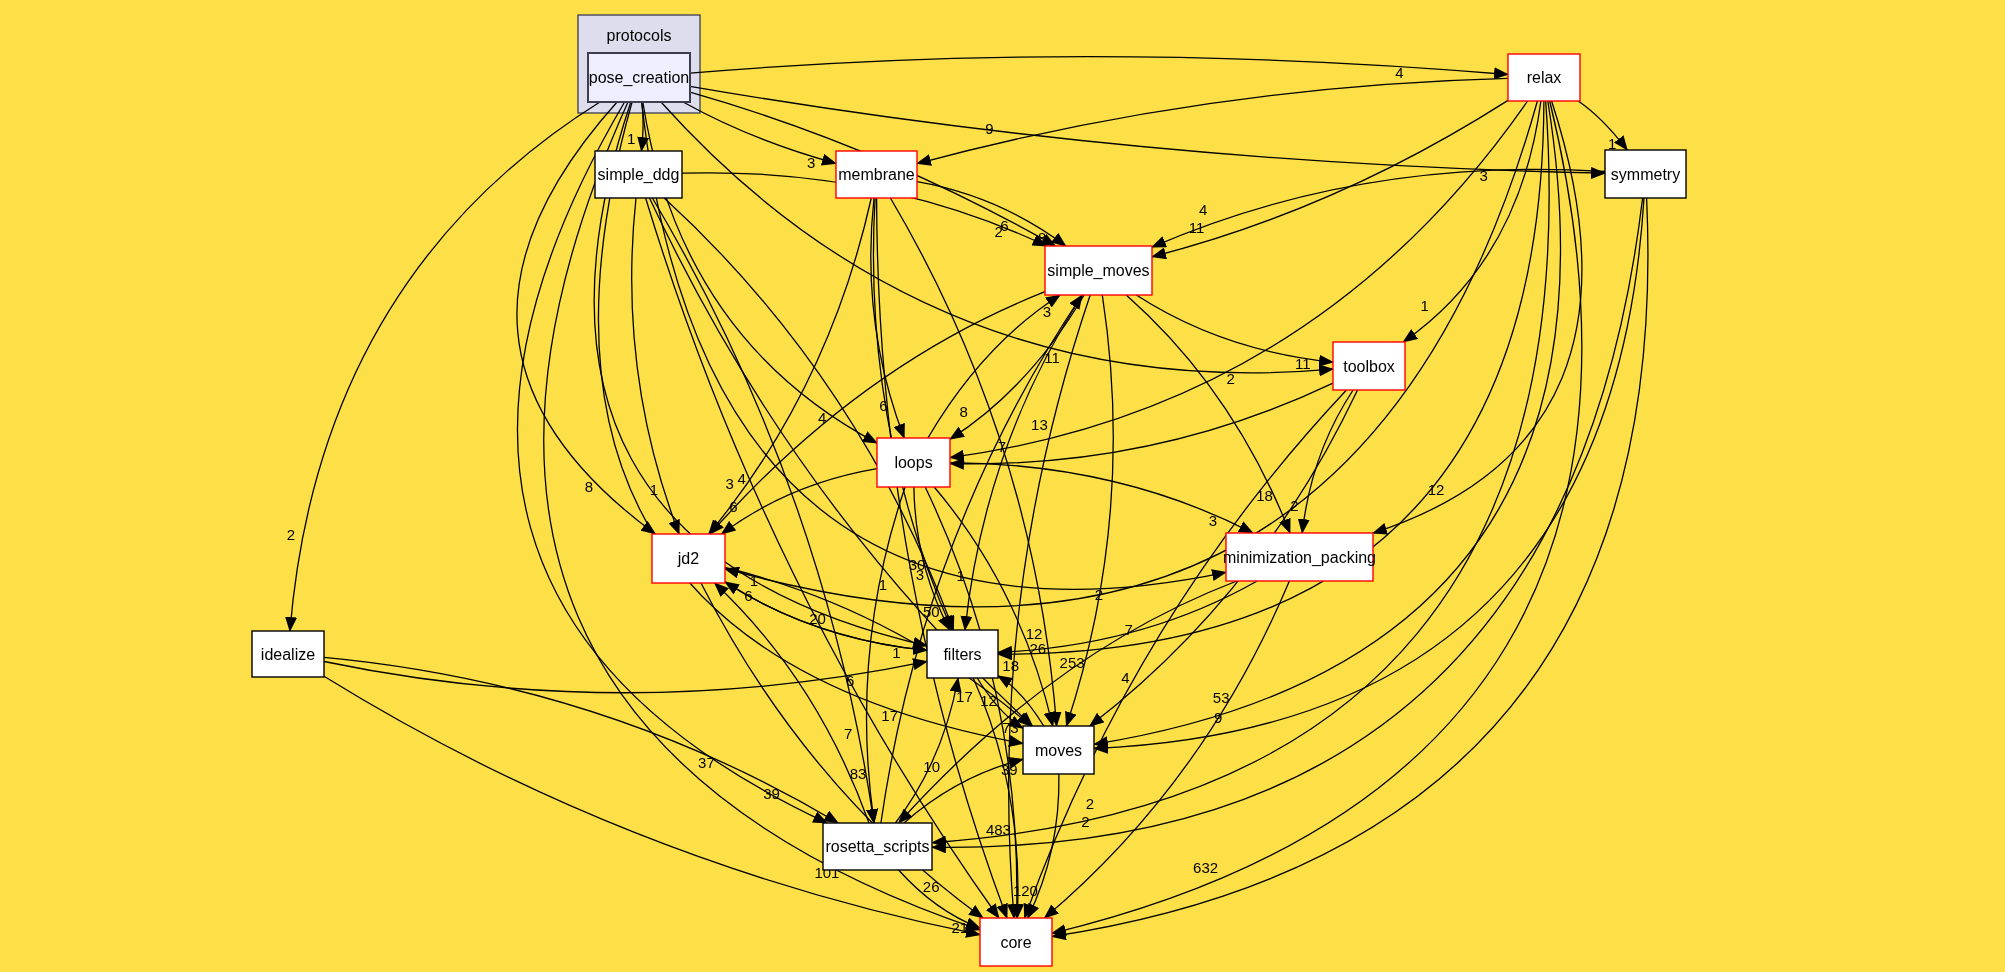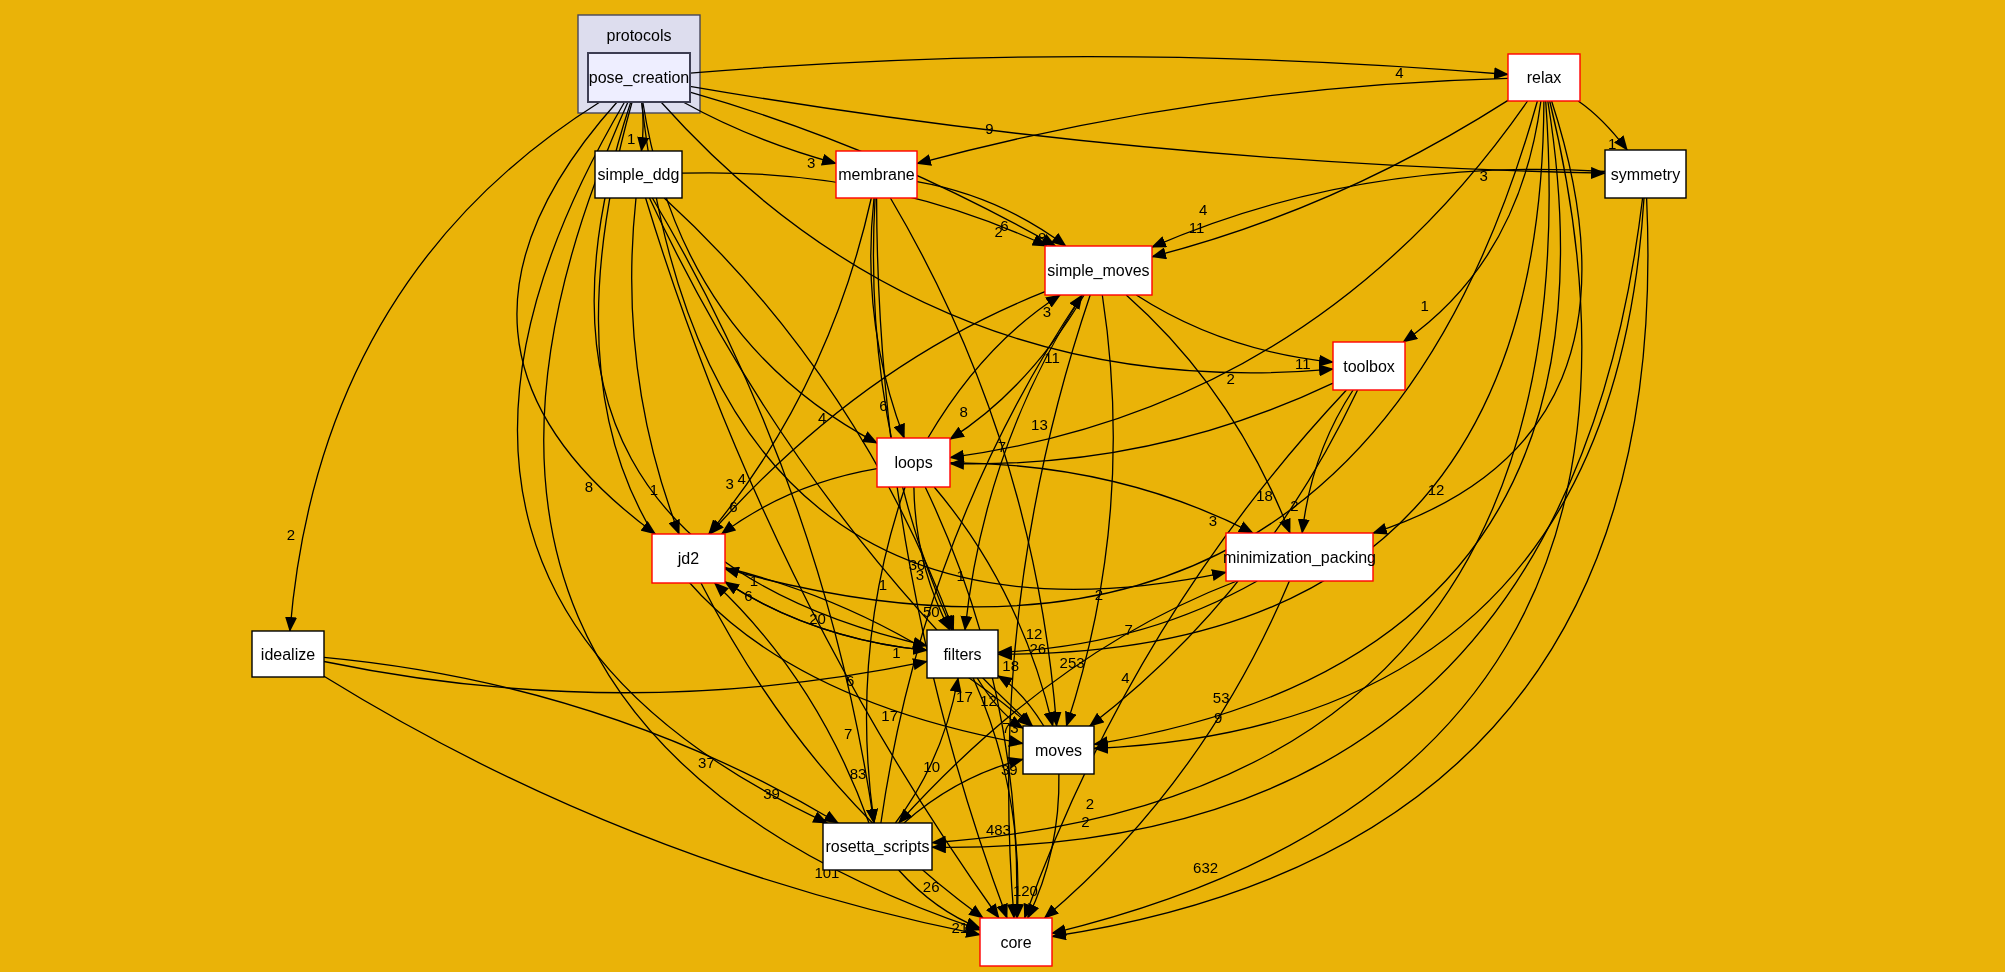--- a/index.html
+++ b/index.html
@@ -1,16 +1,16 @@
 <!DOCTYPE html>
 <html><head>
 <meta charset="utf-8">
 <style>
   html,body{margin:0;padding:0;background:#ffffff;}
-  .canvas{position:relative;width:2005px;height:972px;background:#eab308;overflow:hidden;}
+  .canvas{position:relative;width:2005px;height:972px;background:#fde047;overflow:hidden;}
   svg{display:block;}
   text{font-family:"Liberation Sans","DejaVu Sans",sans-serif;fill:#000000;}
   .nlabel{font-size:16px;}
   .clabel{font-size:16px;}
   .elabel{font-size:15px;}
   .edge{fill:none;stroke-width:1.3px;}
 </style>
 </head>
 <body>
 

